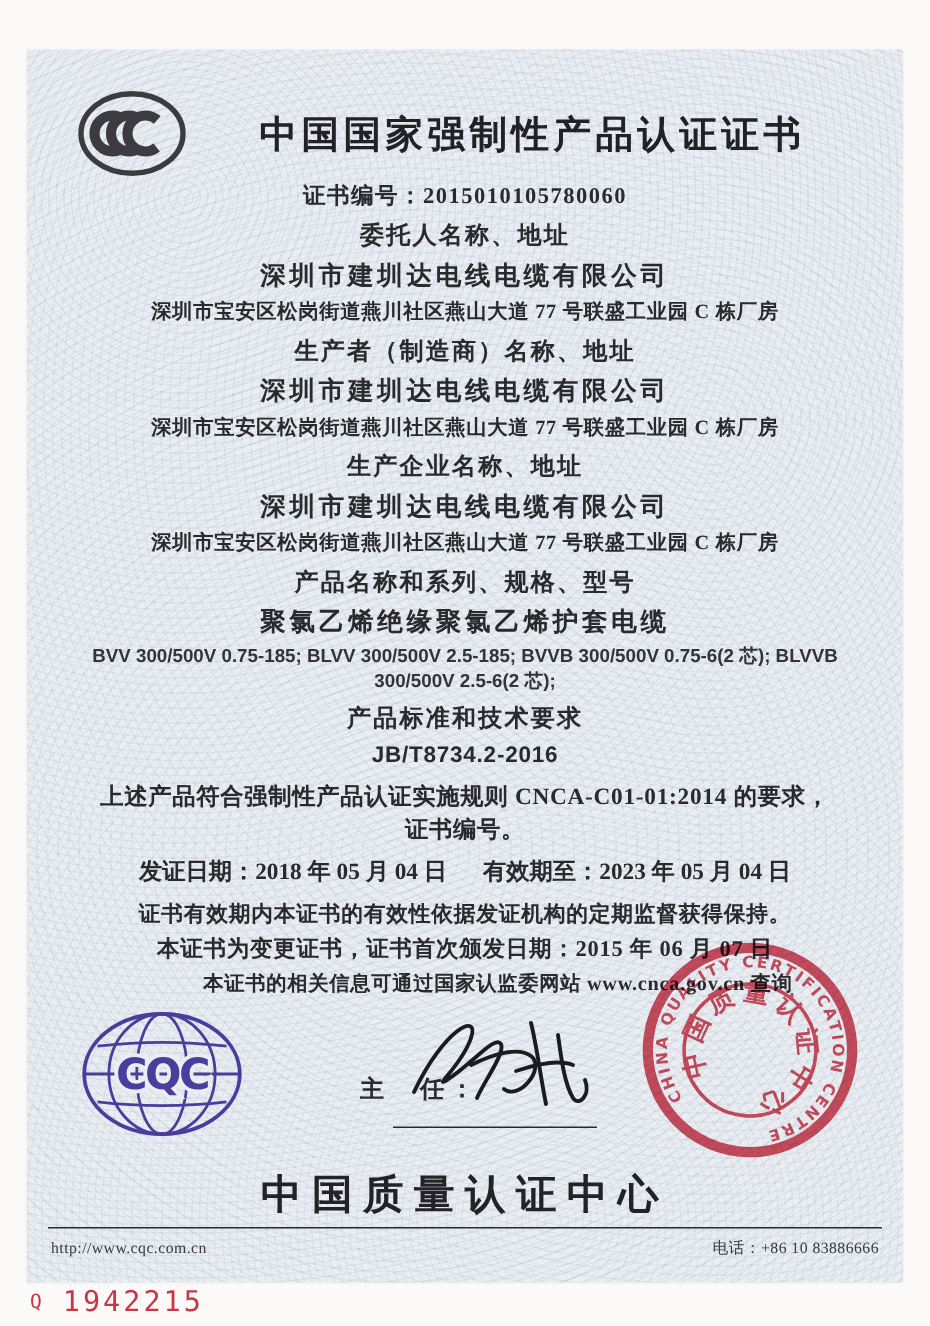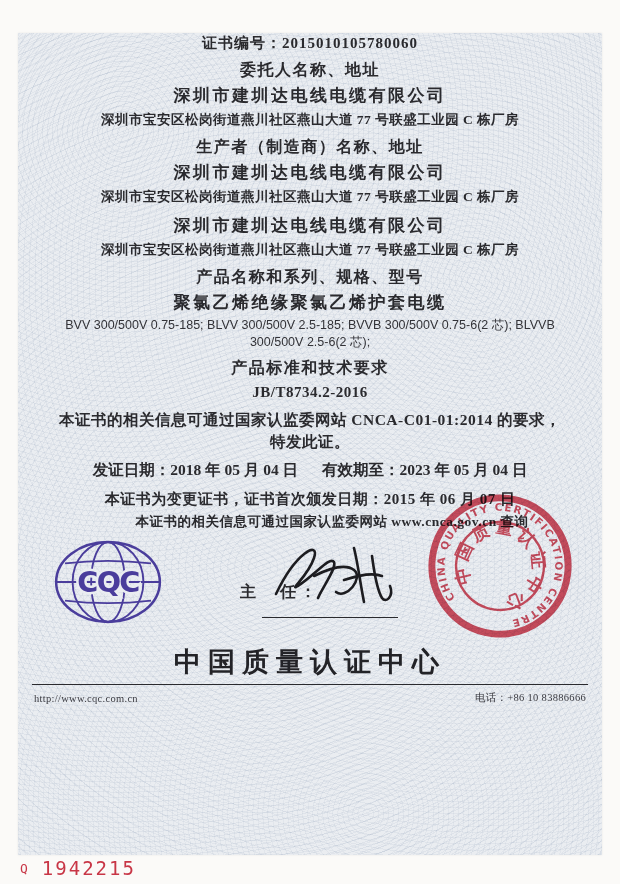--- a/index.html
+++ b/index.html
@@ -26,24 +26,24 @@
     position:absolute;left:104px;right:14px;top:40px;
     font-size:25px;font-weight:bold;letter-spacing:3px;color:#222226;
   }
   .cert-line{font-size:15px;font-weight:bold;letter-spacing:1px;line-height:20px;}
   .section{margin-top:6px;}
   .sec-heading{font-size:16px;font-weight:bold;letter-spacing:1.5px;line-height:22px;}
   .line-big{font-size:17px;letter-spacing:2.5px;line-height:26px;margin-top:2px;font-weight:600;}
   .line-small{font-size:13.5px;letter-spacing:.5px;line-height:20px;margin-top:1px;font-weight:600;}
   .line-spec{
     font-family:"Liberation Sans","DejaVu Sans",sans-serif;
-    font-size:12.5px;line-height:17px;margin:1px auto 0;width:88%;font-weight:400;color:#333338;
+    font-size:12.5px;line-height:17px;margin:1px auto 0;width:88%;font-weight:700;color:#333338;
   }
   .line-std{
-    font-family:Liberation Serif, serif;
+    font-family:Liberation Sans, sans-serif;
     font-size:15px;line-height:22px;margin-top:2px;font-weight:600;letter-spacing:.5px;
   }
   .statement{margin-top:6px;font-size:15.5px;font-weight:bold;line-height:22px;letter-spacing:.5px;}
   .dates{margin-top:6px;display:flex;justify-content:center;gap:24px;font-size:15.5px;font-weight:bold;line-height:22px;}
   .notes{margin-top:6px;}
   .note1{font-size:14.5px;font-weight:bold;line-height:22px;letter-spacing:.5px;}
   .note2{font-size:15px;font-weight:bold;line-height:24px;letter-spacing:.5px;}
   .note3{font-size:13.5px;font-weight:bold;line-height:21px;letter-spacing:.5px;margin-left:44px;}
   .sign-block{position:relative;height:106px;text-decoration:underline;}
   .cqc-logo{position:absolute;left:35px;top:7px;width:110px;height:86px;}
@@ -67,62 +67,73 @@
     font-family:"DejaVu Sans Mono","Liberation Mono",monospace;
   }
   .serial .q{font-size:13px;margin-right:14px;vertical-align:2px;}
   .serial .num{font-size:19px;letter-spacing:2px;}
 </style>
 </head>
 <body>
 
 <div class="page">
 
+  <div class="header">
+    <svg class="ccc-logo" viewBox="0 0 76 60">
+      <ellipse cx="38" cy="30" rx="34" ry="26.5" fill="none" stroke="#3c3c40" stroke-width="3.6"></ellipse>
+      <circle cx="47" cy="30" r="12" fill="none" stroke="#3c3c40" stroke-width="6.8" stroke-dasharray="54 21.4" stroke-dashoffset="64.7"></circle>
+      <circle cx="36" cy="30" r="12" fill="none" stroke="#3c3c40" stroke-width="6.8" stroke-dasharray="54 21.4" stroke-dashoffset="64.7"></circle>
+      <circle cx="25" cy="30" r="12" fill="none" stroke="#3c3c40" stroke-width="6.8" stroke-dasharray="54 21.4" stroke-dashoffset="64.7"></circle>
+    </svg>
+    <div class="title">中国国家强制性产品认证证书</div>
+  </div>
 
   <div class="cert-line">证书编号：2015010105780060</div>
 
   <div class="section">
     <div class="sec-heading">委托人名称、地址</div>
     <div class="line-big">深圳市建圳达电线电缆有限公司</div>
     <div class="line-small">深圳市宝安区松岗街道燕川社区燕山大道 77 号联盛工业园 C 栋厂房</div>
   </div>
 
   <div class="section">
     <div class="sec-heading">生产者（制造商）名称、地址</div>
     <div class="line-big">深圳市建圳达电线电缆有限公司</div>
     <div class="line-small">深圳市宝安区松岗街道燕川社区燕山大道 77 号联盛工业园 C 栋厂房</div>
   </div>
 
   <div class="section">
+    <div class="sec-heading">生产企业名称、地址</div>
     <div class="line-big">深圳市建圳达电线电缆有限公司</div>
     <div class="line-small">深圳市宝安区松岗街道燕川社区燕山大道 77 号联盛工业园 C 栋厂房</div>
   </div>
 
   <div class="section">
     <div class="sec-heading">产品名称和系列、规格、型号</div>
     <div class="line-big">聚氯乙烯绝缘聚氯乙烯护套电缆</div>
     <div class="line-spec">BVV 300/500V 0.75-185; BLVV 300/500V 2.5-185; BVVB 300/500V 0.75-6(2 芯); BLVVB 300/500V 2.5-6(2 芯);</div>
   </div>
 
   <div class="section">
     <div class="sec-heading">产品标准和技术要求</div>
     <div class="line-std">JB/T8734.2-2016</div>
   </div>
 
   <div class="statement">
-    <div>本证书的相关信息可通过国家认监委网站 CNCA-C01-01:2014 的要求，</div>
-    <div>特发此证。</div>
+    <div>上述产品符合强制性产品认证实施规则 CNCA-C01-01:2014 的要求，</div>
+    <div>证书编号。</div>
   </div>
 
   <div class="dates">
     <span>发证日期：2018 年 05 月 04 日</span>
     <span>有效期至：2023 年 05 月 04 日</span>
   </div>
 
   <div class="notes">
+    <div class="note1">证书有效期内本证书的有效性依据发证机构的定期监督获得保持。</div>
     <div class="note2">本证书为变更证书，证书首次颁发日期：2015 年 06 月 07 日</div>
     <div class="note3">本证书的相关信息可通过国家认监委网站 www.cnca.gov.cn 查询</div>
   </div>
 
   <div class="sign-block">
     <svg class="cqc-logo" viewBox="0 0 130 102">
       <g fill="none" stroke="#4a3d9c" stroke-width="3">
         <ellipse cx="65" cy="51" rx="61.5" ry="47.5"></ellipse>
         <ellipse cx="65" cy="51" rx="42" ry="47.5" stroke-width="2.2"></ellipse>
         <ellipse cx="65" cy="51" rx="20" ry="47.5" stroke-width="2.2"></ellipse>

